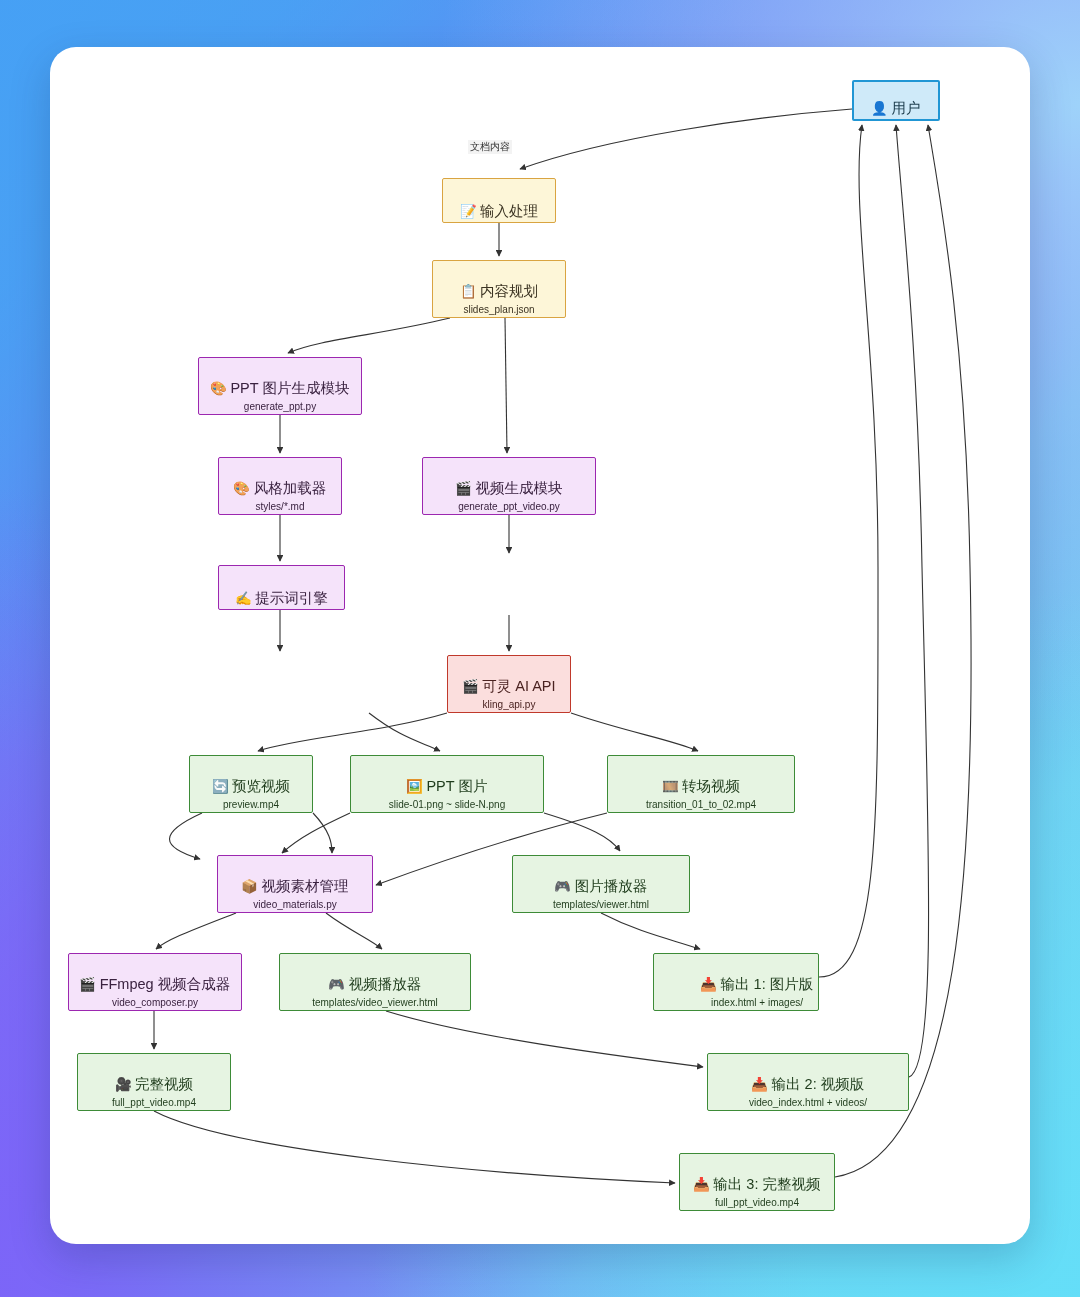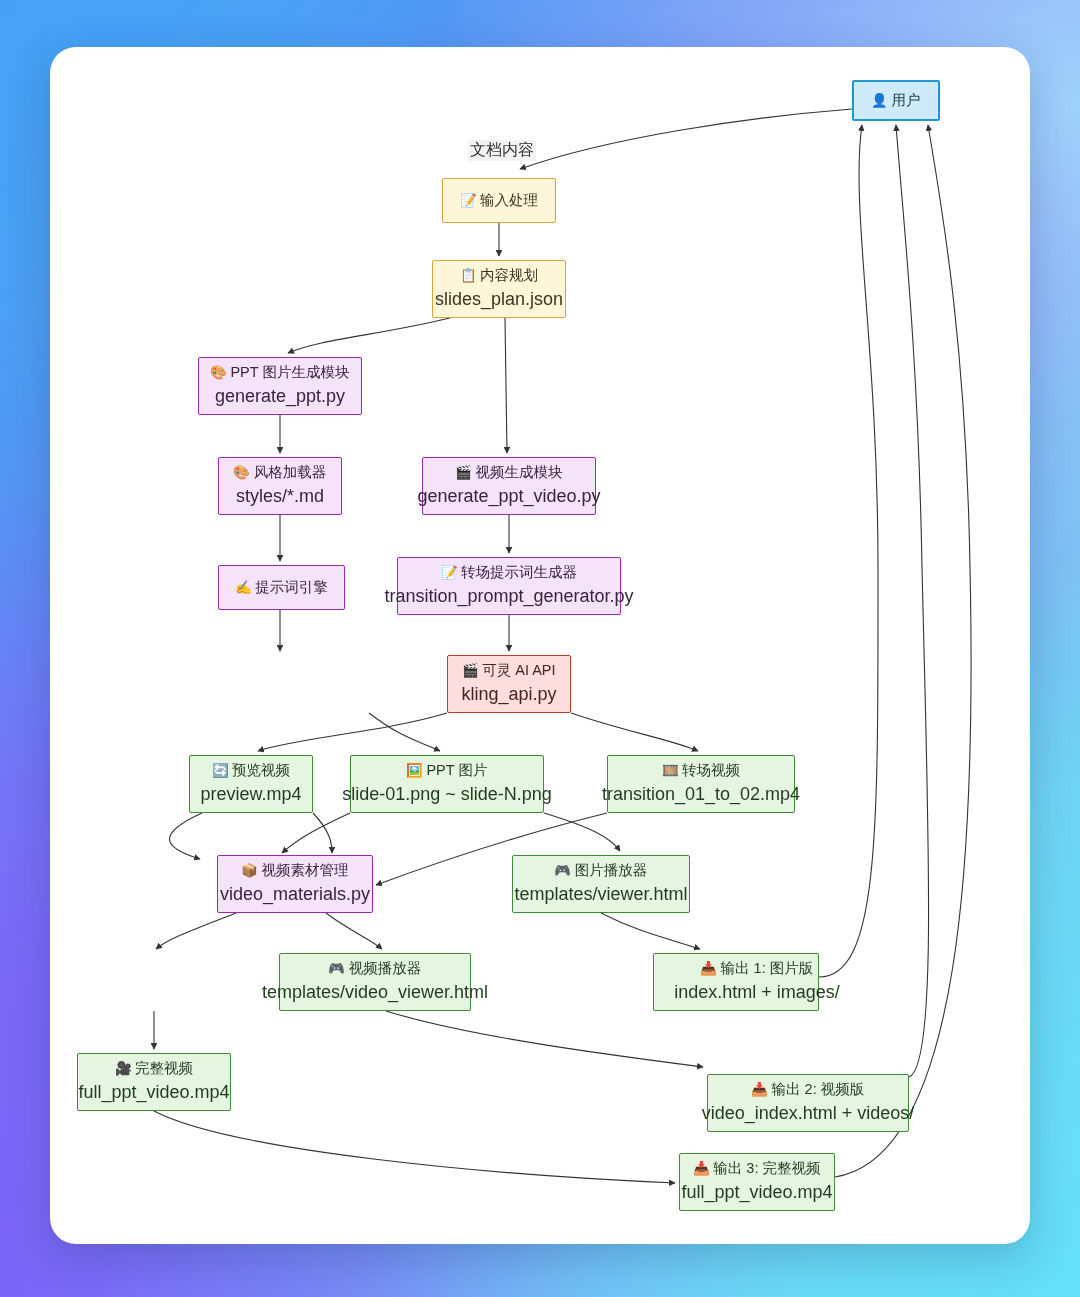--- a/index.html
+++ b/index.html
@@ -54,48 +54,48 @@
     left: 0; top: 0;
     width: 980px;
     height: 1197px;
   }
   .node {
     position: absolute;
     box-sizing: border-box;
     display: flex;
     flex-direction: column;
     align-items: center;
-    justify-content: center;
+    justify-content: flex-end;
     text-align: center;
     border-width: 1.6px;
     border-style: solid;
     border-radius: 2px;
     line-height: 1.45;
   }
   .node .l1 {
     font-size: 14.5px;
     white-space: nowrap;
   }
   .node .l2 {
-    font-size: 18px;
+    font-size: 10px;
     white-space: nowrap;
   }
   .node .emo {
     font-size: 13.5px;
     margin-right: 3px;
   }
   .n-user   { background: #cfeaf9; border-color: #2196d4; color: #1a3a4a; border-width: 2px; }
   .n-yellow { background: #fdf6d8; border-color: #d9a441; color: #3b3322; }
   .n-purple { background: #f5e3fa; border-color: #9c27b0; color: #3a2240; }
   .n-red    { background: #fbdedd; border-color: #c0392b; color: #4a2220; }
   .n-green  { background: #e6f4e2; border-color: #3d8b37; color: #1f3c1c; }
 
   .edge-label {
     position: absolute;
-    font-size: 16px;
+    font-size: 10px;
     color: #333;
     background: #f3f3f3;
     padding: 0 2px;
     white-space: nowrap;
   }
 </style>
 </head>
 <body>
 
 <div class="bg-tint tl"></div>
@@ -209,26 +209,20 @@
       </div>
     </div>
 
     <div class="node n-purple" style="left:372px; top:410px; width:174px; height:58px;">
       <div class="l1">
         <span class="emo">🎬</span><span>视频生成模块</span>
       </div>
       <div class="l2">generate_ppt_video.py</div>
     </div>
 
-    <div class="node n-purple" style="left:347px; top:510px; width:224px; height:58px;">
-      <div class="l1">
-        <span class="emo">📝</span><span>转场提示词生成器</span>
-      </div>
-      <div class="l2">transition_prompt_generator.py</div>
-    </div>
 
 
     <div class="node n-red" style="left:397px; top:608px; width:124px; height:58px;">
       <div class="l1">
         <span class="emo">🎬</span><span>可灵 AI API</span>
       </div>
       <div class="l2">kling_api.py</div>
     </div>
 
     <div class="node n-green" style="left:139px; top:708px; width:124px; height:58px;">
@@ -259,20 +253,26 @@
       <div class="l2">video_materials.py</div>
     </div>
 
     <div class="node n-green" style="left:462px; top:808px; width:178px; height:58px;">
       <div class="l1">
         <span class="emo">🎮</span><span>图片播放器</span>
       </div>
       <div class="l2">templates/viewer.html</div>
     </div>
 
+    <div class="node n-purple" style="left:18px; top:906px; width:174px; height:58px;">
+      <div class="l1">
+        <span class="emo">🎬</span><span>FFmpeg 视频合成器</span>
+      </div>
+      <div class="l2">video_composer.py</div>
+    </div>
 
     <div class="node n-green" style="left:229px; top:906px; width:192px; height:58px;">
       <div class="l1">
         <span class="emo">🎮</span><span>视频播放器</span>
       </div>
       <div class="l2">templates/video_viewer.html</div>
     </div>
 
     <div class="node n-green" style="left:603px; top:906px; width:166px; height:58px;padding-left:42px;">
       <div class="l1">
@@ -281,21 +281,21 @@
       <div class="l2">index.html + images/</div>
     </div>
 
     <div class="node n-green" style="left:27px; top:1006px; width:154px; height:58px;">
       <div class="l1">
         <span class="emo">🎥</span><span>完整视频</span>
       </div>
       <div class="l2">full_ppt_video.mp4</div>
     </div>
 
-    <div class="node n-green" style="left:657px; top:1006px; width:202px; height:58px;margin-top:21px;">
+    <div class="node n-green" style="left:657px; top:1006px; width:202px; height:58px;">
       <div class="l1">
         <span class="emo">📥</span><span>输出 2: 视频版</span>
       </div>
       <div class="l2">video_index.html + videos/</div>
     </div>
 
     <div class="node n-green" style="left:629px; top:1106px; width:156px; height:58px;">
       <div class="l1">
         <span class="emo">📥</span><span>输出 3: 完整视频</span>
       </div>

